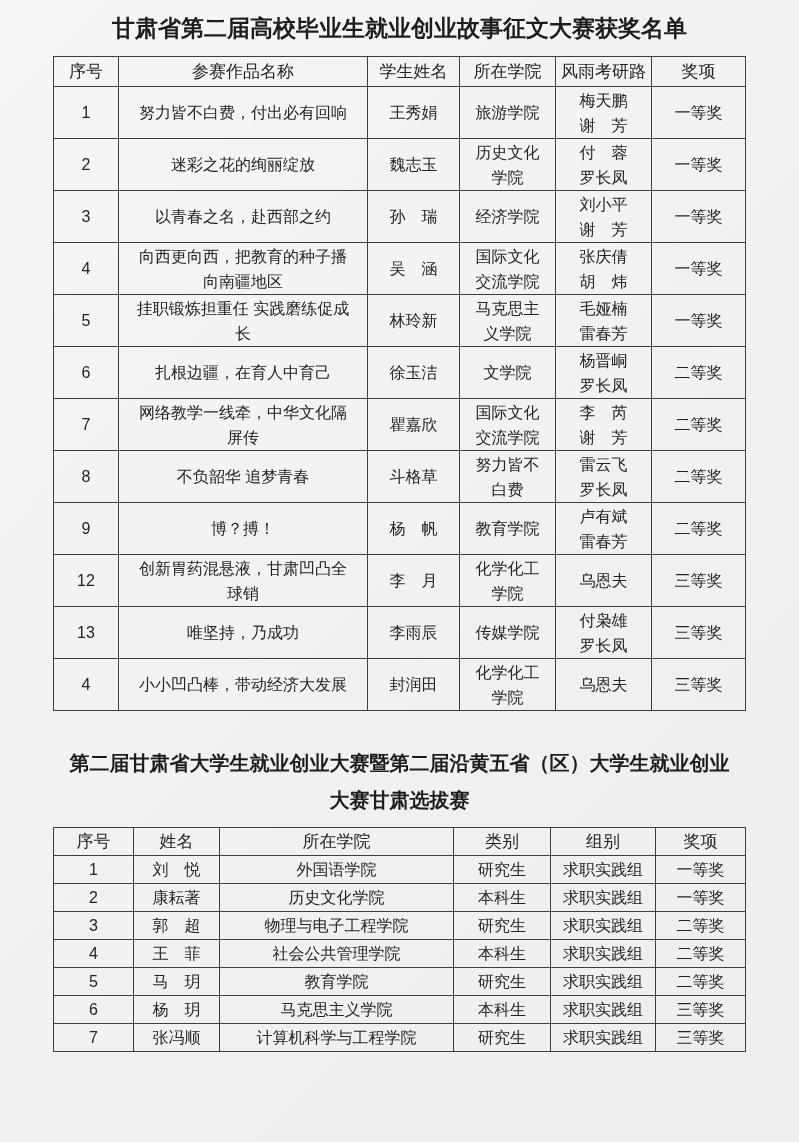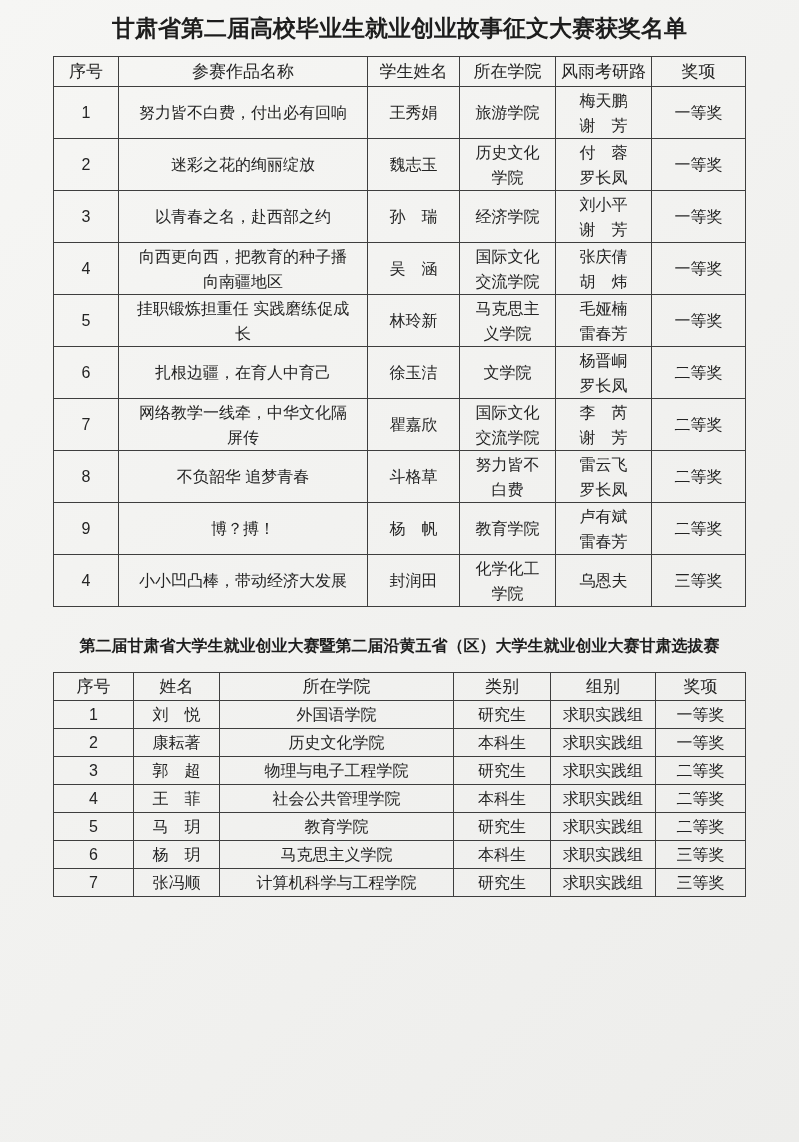--- a/index.html
+++ b/index.html
@@ -19,24 +19,24 @@
   }
   .doc-title {
     font-size: 23px;
     font-weight: bold;
     text-align: center;
     color: #1d1d1d;
     margin: 0 auto 13px auto;
     line-height: 30px;
   }
   .doc-title.second {
-    font-size: 16px;
+    font-size: 20px;
     line-height: 37px;
     width: 660px;
-    margin: 20px auto 8px auto;
+    margin: 34px auto 8px auto;
   }
   table {
     border-collapse: collapse;
     table-layout: fixed;
     width: 692px;
     margin: 0 auto;
     background: transparent;
   }
   th, td {
     border: 1.5px solid #3e3e3e;
@@ -205,21 +205,43 @@
           <td class="c-college">教育学院</td>
           <td class="c-teachers">
             <span class="teacher-line">卢有斌</span>
             <span class="teacher-line">雷春芳</span>
           </td>
           <td class="c-award">二等奖</td>
         </tr>
 
 
 
-
+        <tr>
+          <td class="c-no">12</td>
+          <td class="c-work">创新胃药混悬液，甘肃凹凸全球销</td>
+          <td class="c-student">李　月</td>
+          <td class="c-college">化学化工学院</td>
+          <td class="c-teachers">
+            <span class="teacher-line">乌恩夫</span>
+            <span class="teacher-line"></span>
+          </td>
+          <td class="c-award">三等奖</td>
+        </tr>
+
+        <tr>
+          <td class="c-no">13</td>
+          <td class="c-work">唯坚持，乃成功</td>
+          <td class="c-student">李雨辰</td>
+          <td class="c-college">传媒学院</td>
+          <td class="c-teachers">
+            <span class="teacher-line">付枭雄</span>
+            <span class="teacher-line">罗长凤</span>
+          </td>
+          <td class="c-award">三等奖</td>
+        </tr>
 
         <tr>
           <td class="c-no">4</td>
           <td class="c-work">小小凹凸棒，带动经济大发展</td>
           <td class="c-student">封润田</td>
           <td class="c-college">化学化工学院</td>
           <td class="c-teachers">
             <span class="teacher-line">乌恩夫</span>
             <span class="teacher-line"></span>
           </td>

